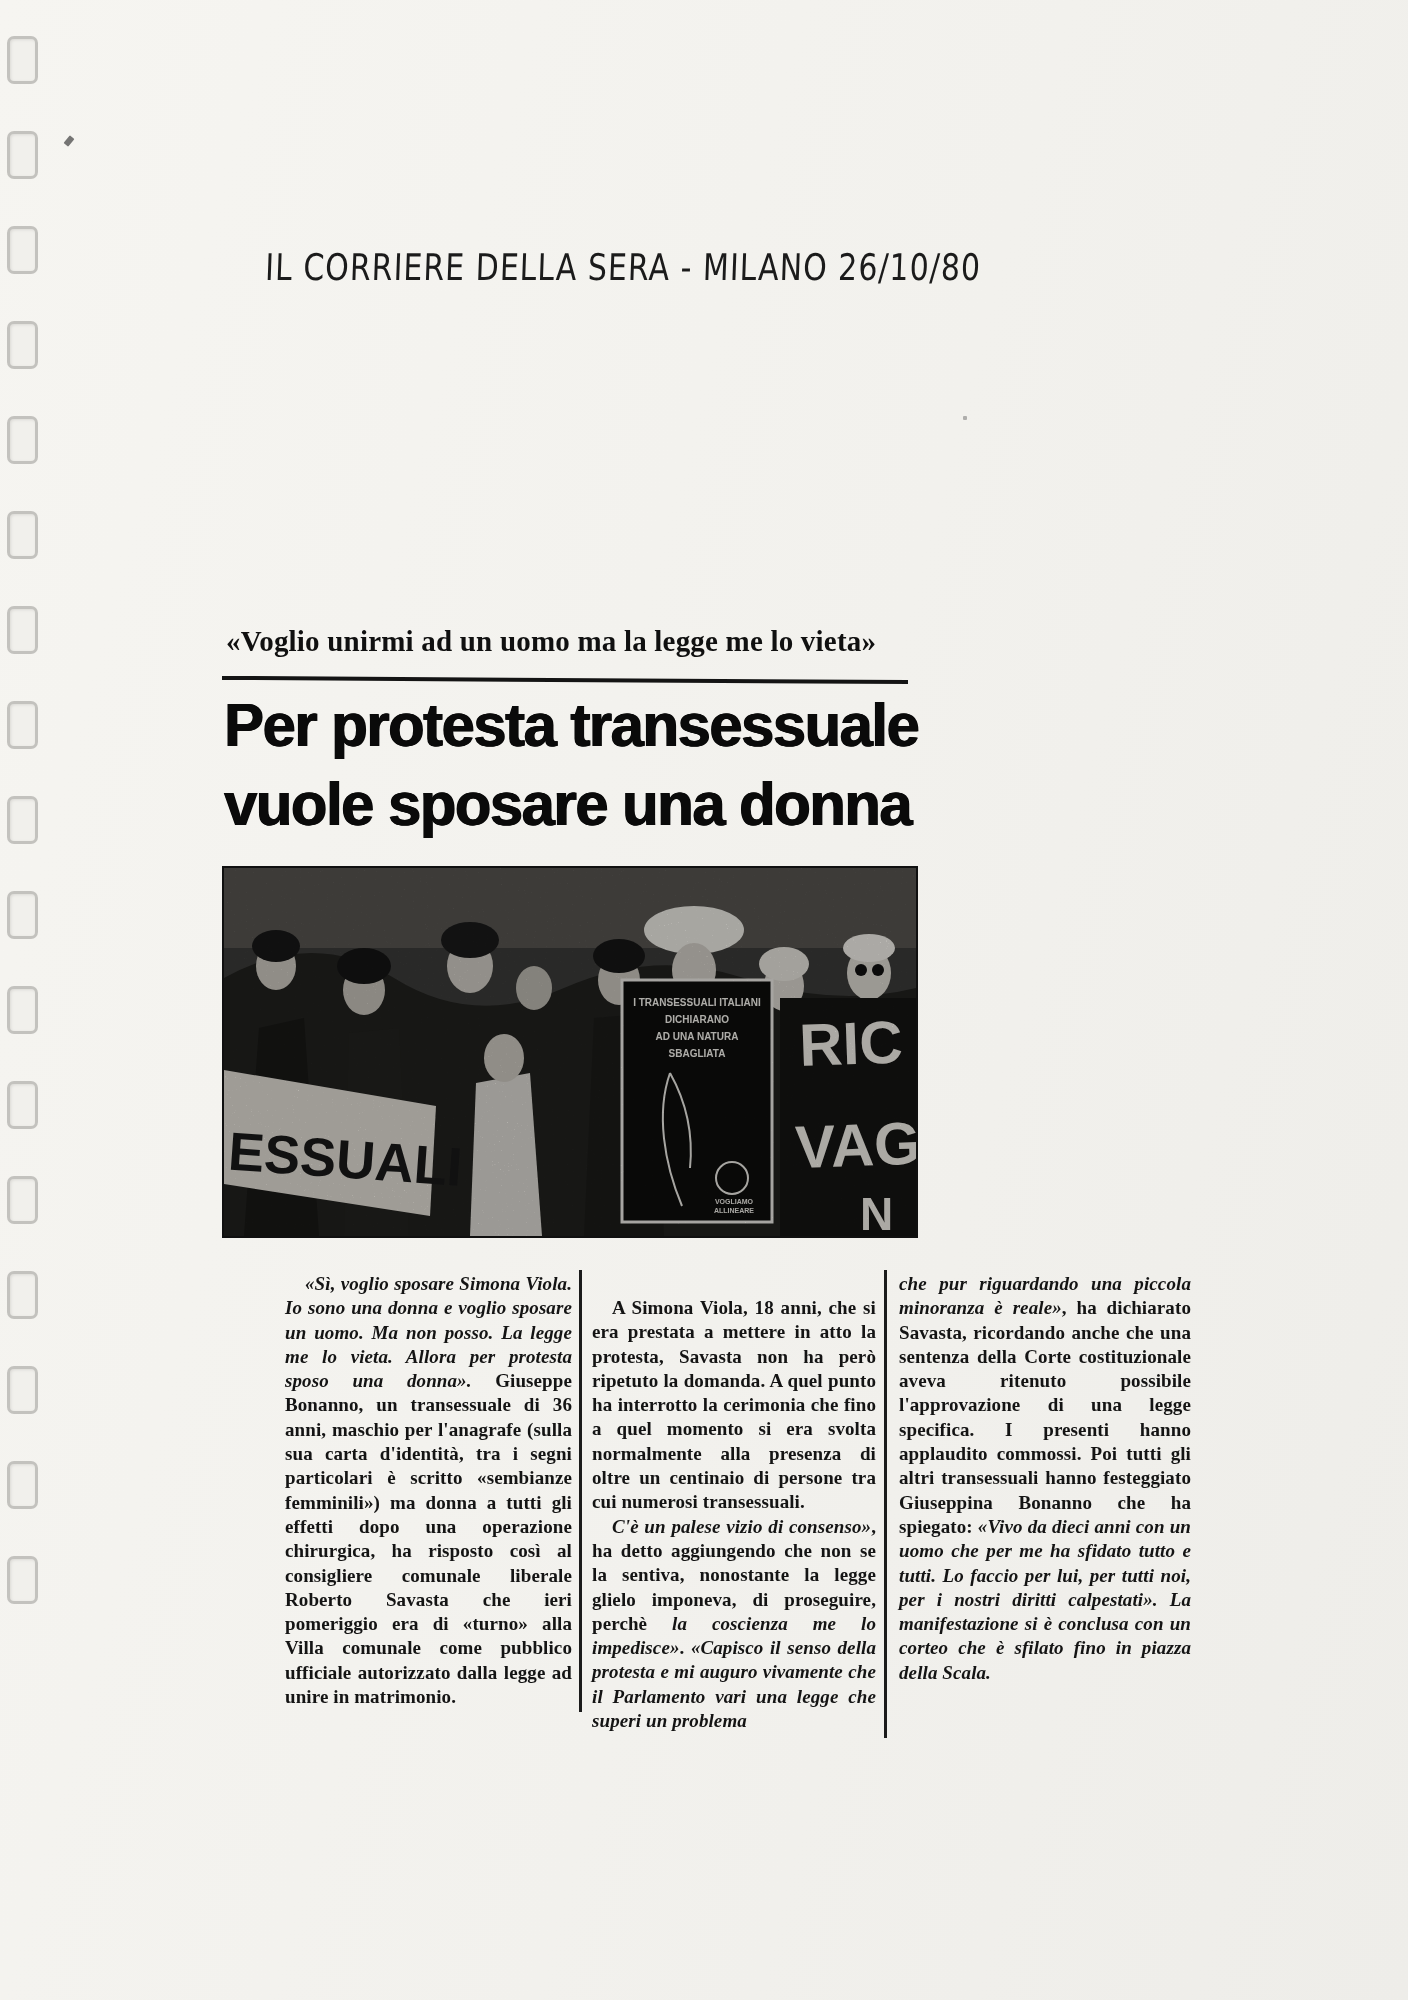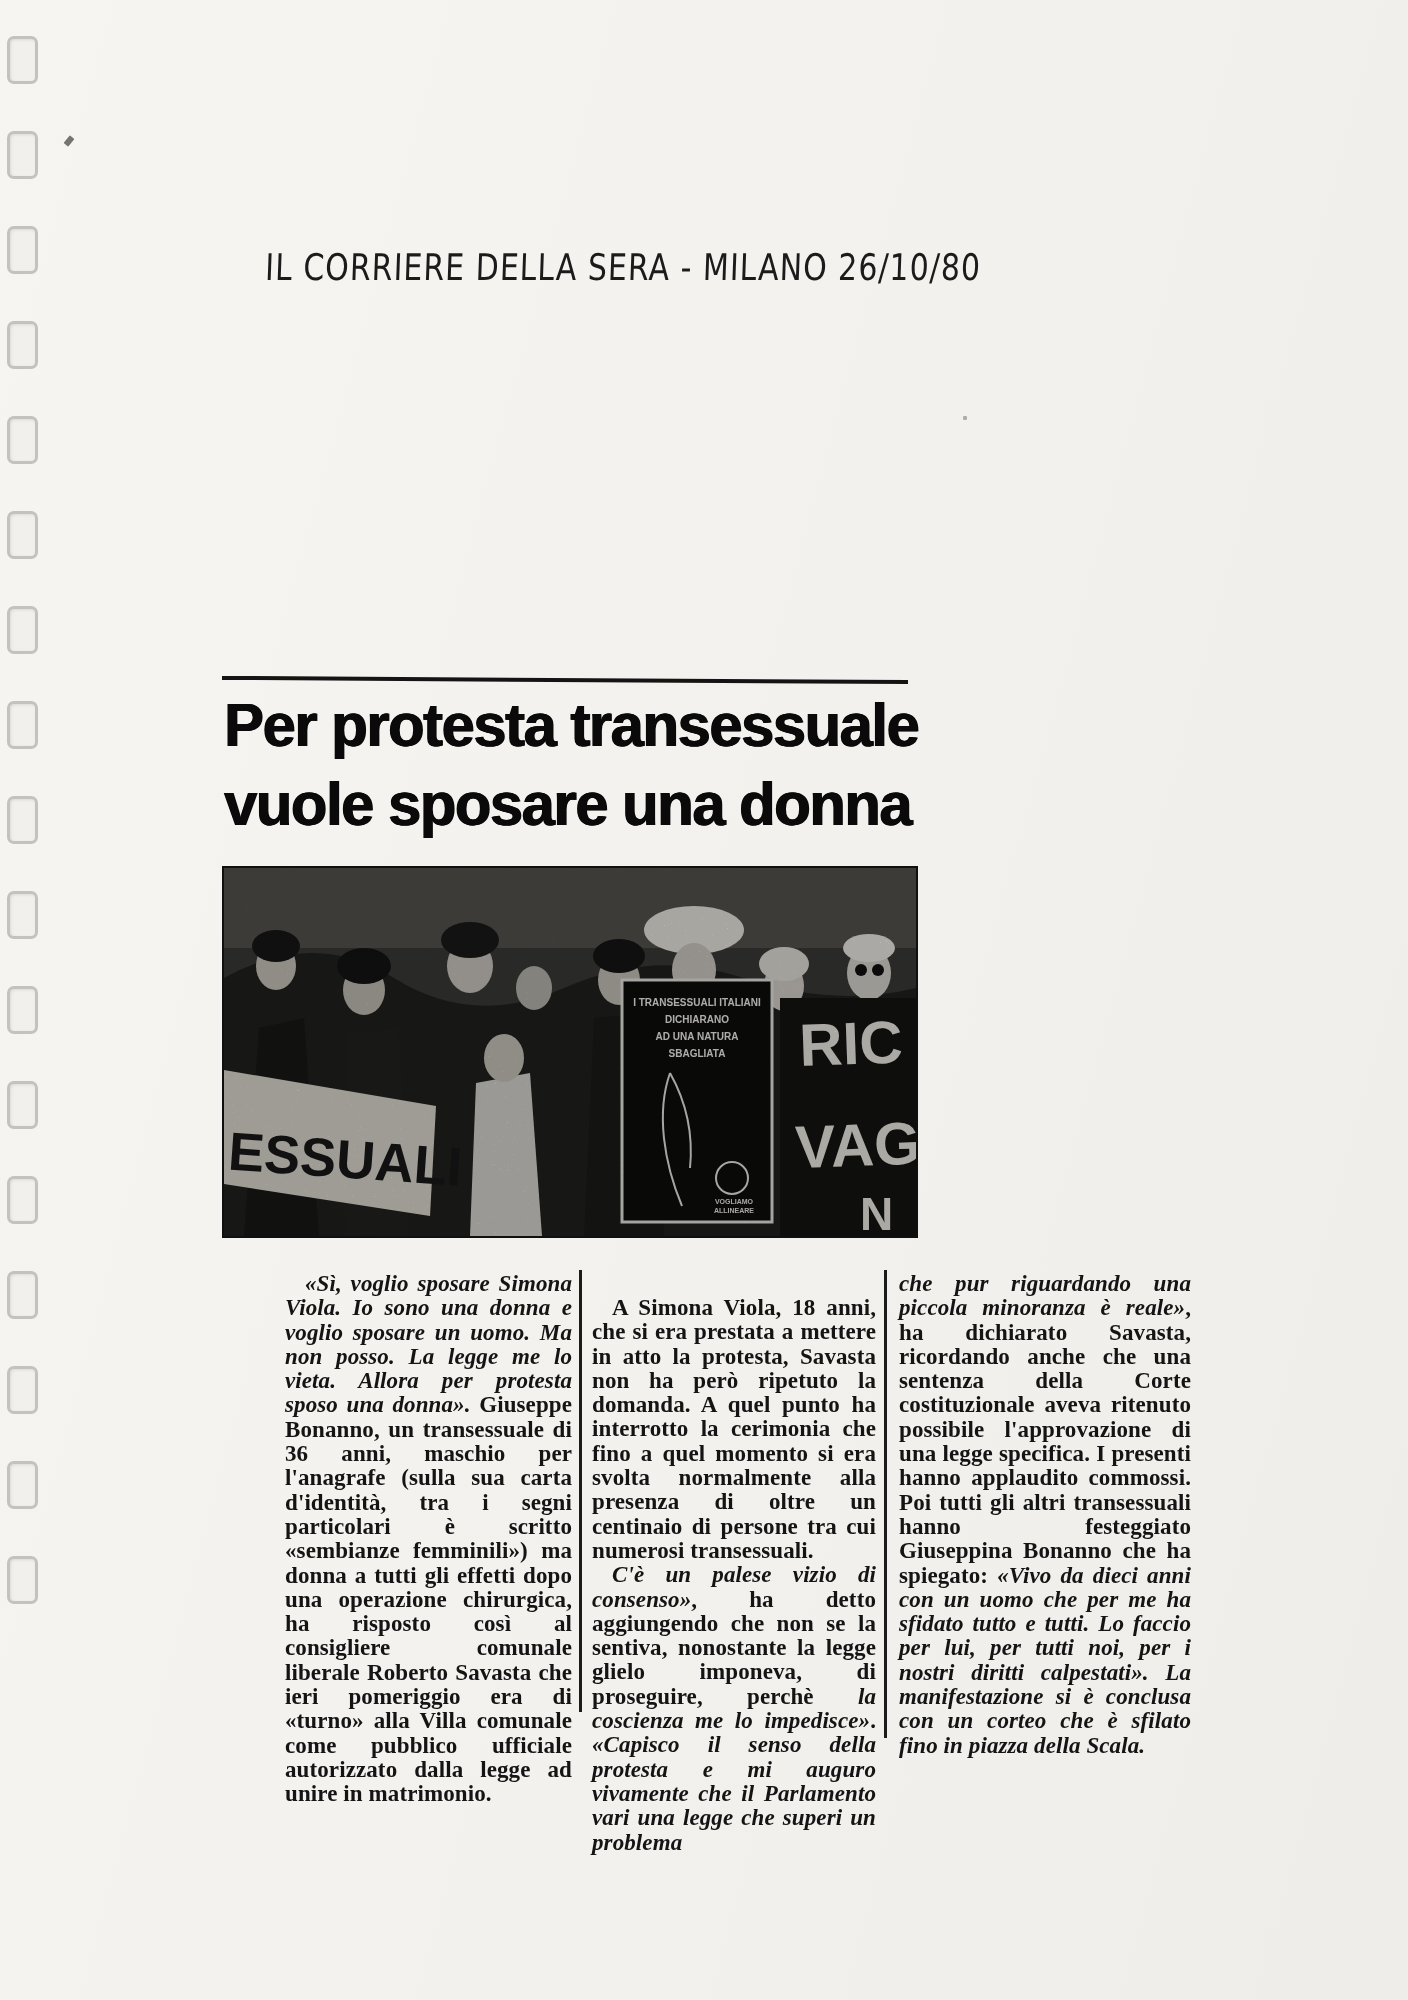--- a/index.html
+++ b/index.html
@@ -44,21 +44,21 @@
   
   .photo-frame{
     position:absolute;left:222px;top:866px;width:692px;height:368px;
     border:2px solid #101010;background:#2e2e2e;
   }
   .photo-frame svg{display:block;width:100%;height:100%;}
   
   .col{
     position:absolute;top:1272px;text-align:justify;
     font-family:"Liberation Serif",serif;font-weight:700;
-    font-size:23px;line-height:24.3px;letter-spacing:0.1px;color:#141414;
+    font-size:19px;line-height:24.3px;letter-spacing:0.1px;color:#141414;
   }
   .col p{margin:0;}
   .col p.indent{text-indent:20px;}
   .seg-italic{font-style:italic;}
   .divider{position:absolute;width:2.5px;background:#1b1b1b;}
   
   .speck{position:absolute;background:#4a4a4a;border-radius:1px;}
 </style>
 </head>
 <body>
@@ -83,20 +83,21 @@
       <div class="hole" style="top: 1366px;"></div>
       <div class="hole" style="top: 1461px;"></div>
       <div class="hole" style="top: 1556px;"></div>
     </div>
 
   <div class="speck" style="left:66px;top:136px;width:6px;height:10px;transform:rotate(40deg);opacity:.75;"></div>
   <div class="speck" style="left:963px;top:416px;width:4px;height:4px;opacity:.4;"></div>
 
   <div class="hand-note">IL CORRIERE DELLA SERA - MILANO 26/10/80</div>
 
+  <div class="kicker">«Voglio unirmi ad un uomo ma la legge me lo vieta»</div>
   <div class="kicker-rule"></div>
 
   <div class="headline">
     <div>Per protesta transessuale</div>
     <div>vuole sposare una donna</div>
   </div>
 
   <div class="photo-frame">
     <svg viewBox="0 0 692 368" preserveAspectRatio="none">
       <defs>

